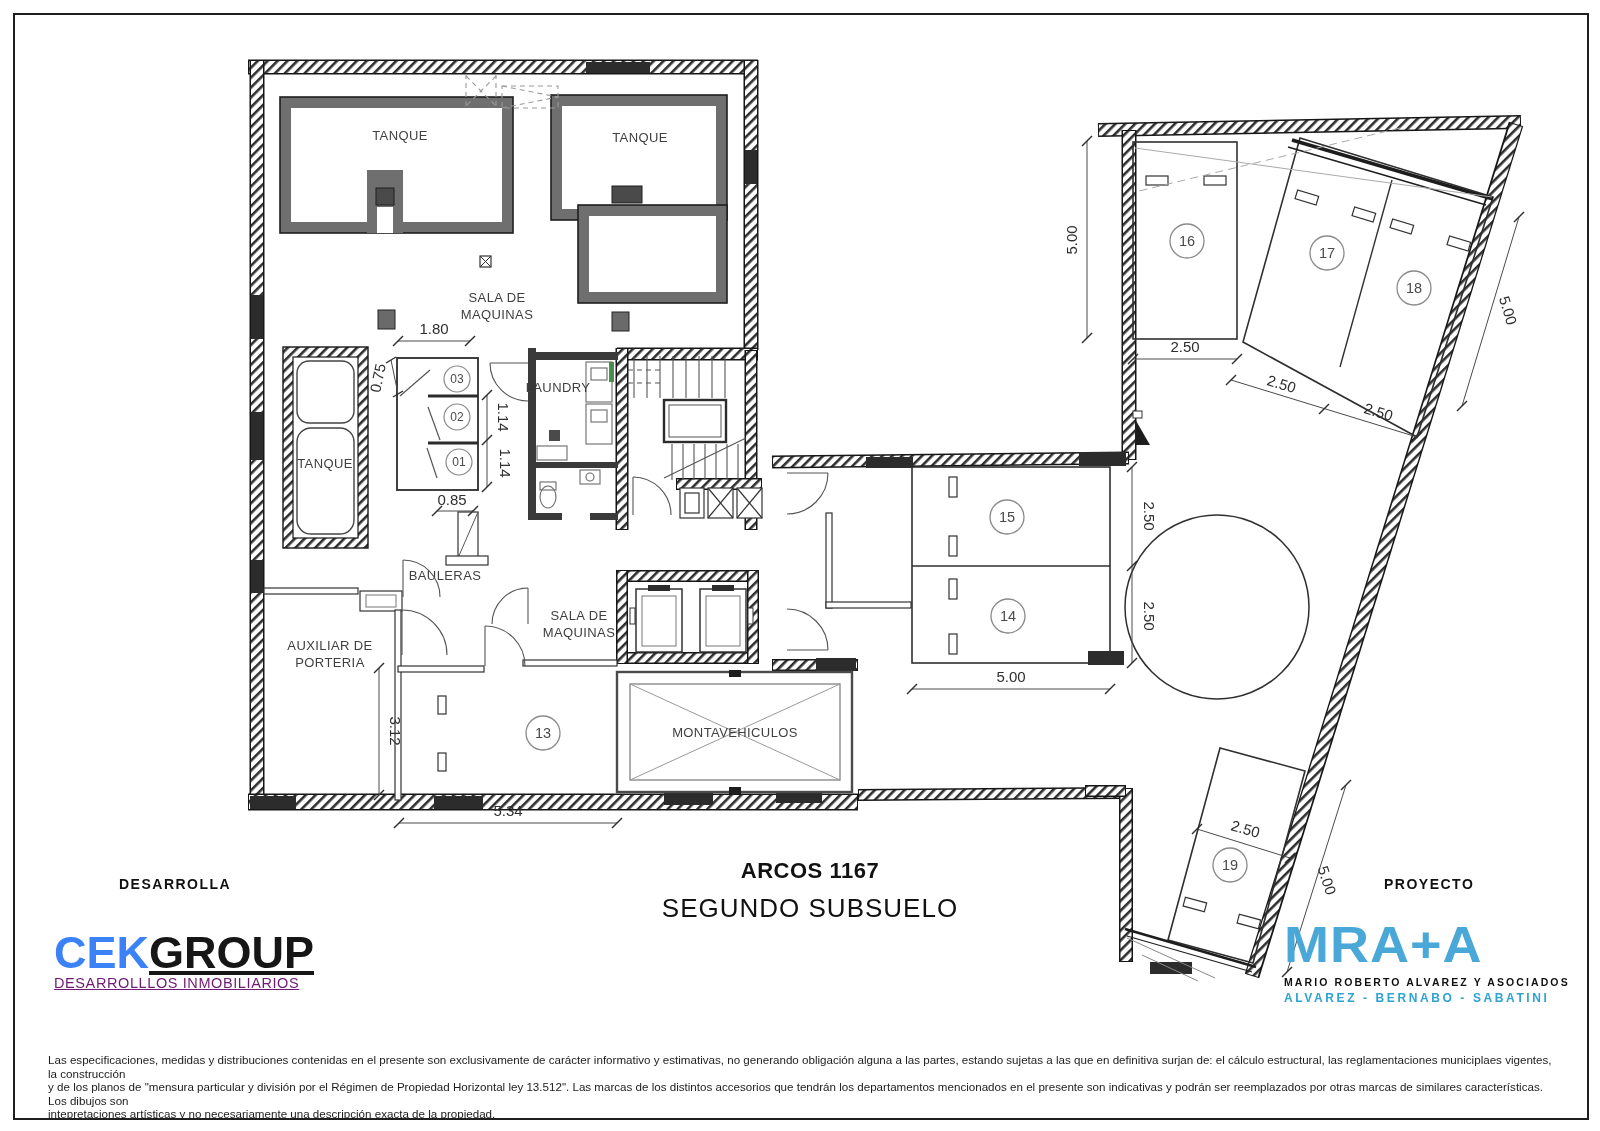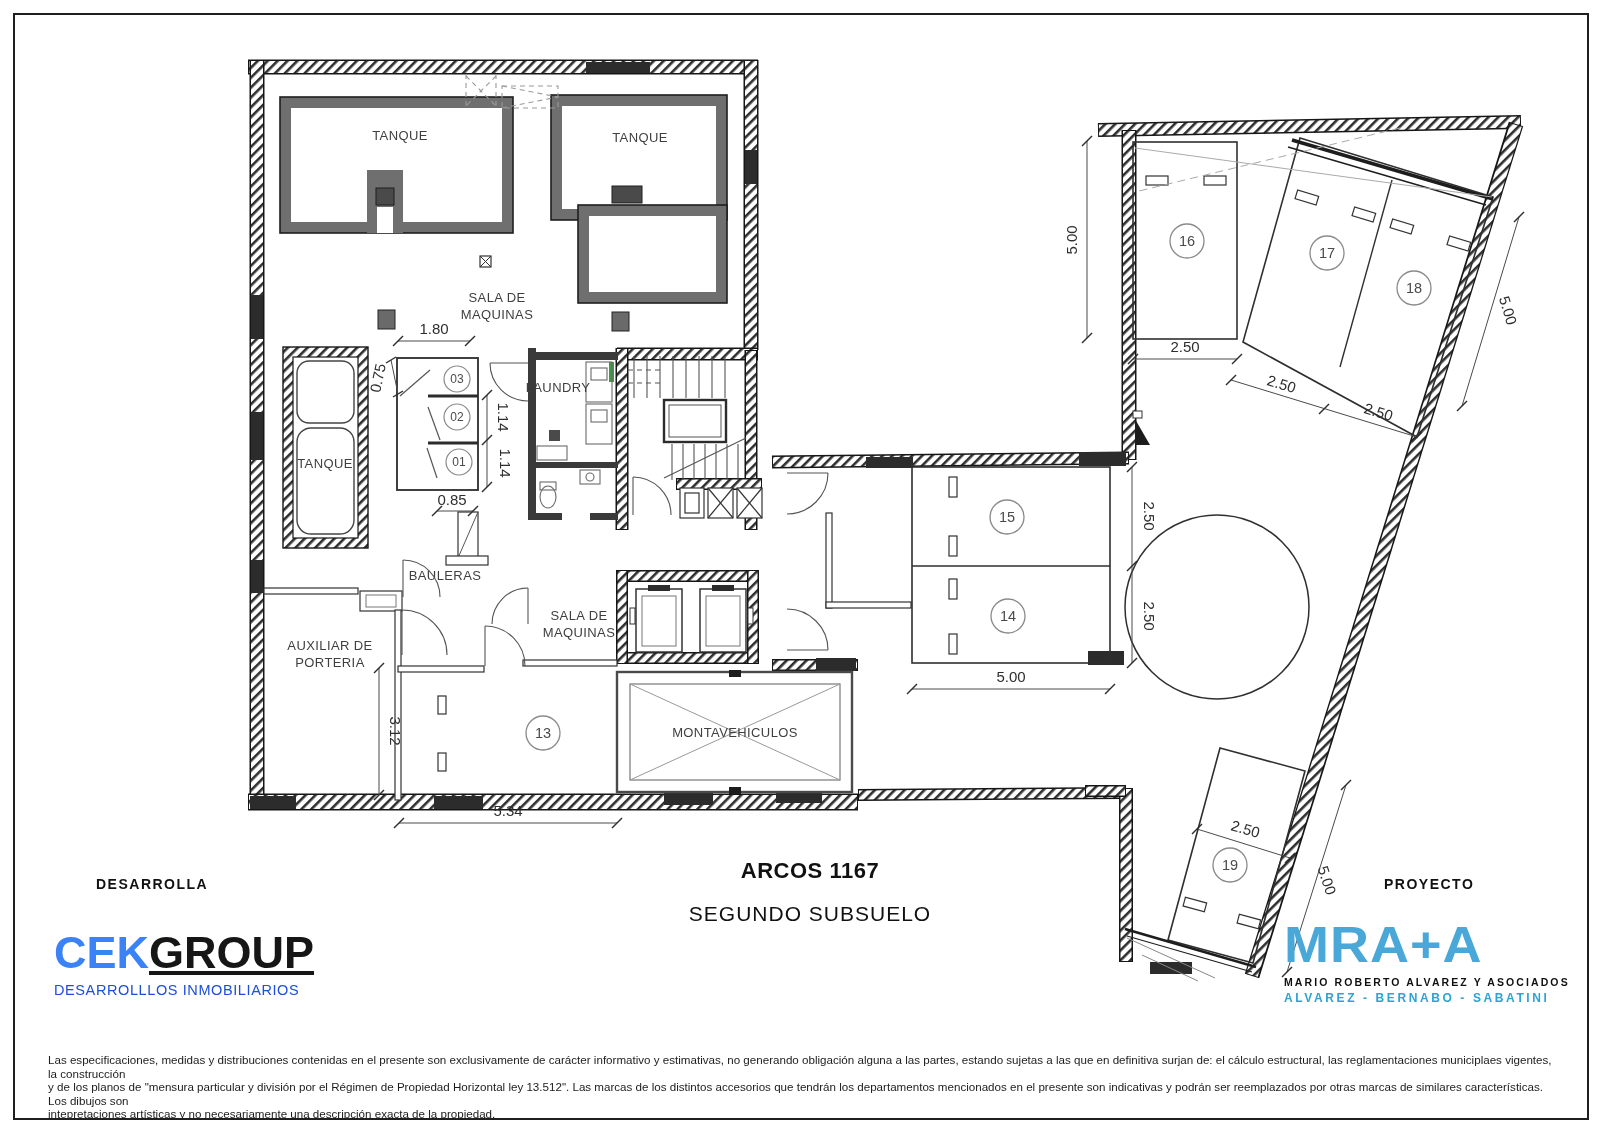--- a/index.html
+++ b/index.html
@@ -14,25 +14,25 @@
   .wall-edge{stroke:#161616;fill:none;}
   .wall-core{stroke:url(#hatch);fill:none;}
   .thin{stroke:#333;fill:#fff;stroke-width:1.2;}
   .dimline{stroke:#4a4a4a;stroke-width:1;fill:none;}
   .slash{stroke:#2e2e2e;stroke-width:1.4;}
   .door{stroke:#555;stroke-width:1.1;fill:none;}
   .fix{stroke:#6a6a6a;stroke-width:1.1;fill:none;}
   .heading{position:absolute;font-size:14px;font-weight:700;letter-spacing:1.5px;color:#111;}
   #title-block{position:absolute;left:660px;top:858px;width:300px;text-align:center;color:#111;}
   #title-line1{font-size:22px;font-weight:800;letter-spacing:.5px;}
-  #title-line2{font-size:21px;font-weight:400;letter-spacing:1px;margin-top:18px;}
+  #title-line2{font-size:26px;font-weight:400;letter-spacing:1px;margin-top:9px;}
   #dev-logo{position:absolute;left:54px;top:930px;}
   #dev-logo .big{font-size:45px;font-weight:600;letter-spacing:0;line-height:1;}
   #dev-logo .big .p2{color:#161616;text-decoration:underline;}
-  #dev-logo .tagline{font-size:14.5px;color:#1d4ed8;letter-spacing:.6px;margin-top:7px;font-weight:500;}
+  #dev-logo .tagline{font-size:14.5px;color:#701a75;letter-spacing:.6px;margin-top:0;font-weight:500;text-decoration:underline;}
   #arch-logo{position:absolute;left:1284px;top:918px;width:274px;text-align:left;}
   #arch-logo .big{font-size:54px;font-weight:800;letter-spacing:1px;line-height:1;transform:scaleY(.92);}
   #arch-logo .sub1{font-size:10.5px;font-weight:700;letter-spacing:2.1px;color:#101010;margin-top:4px;white-space:nowrap;}
   #arch-logo .sub2{font-size:12px;font-weight:700;letter-spacing:2.6px;margin-top:3px;white-space:nowrap;}
   #disclaimer{position:absolute;left:48px;top:1053px;width:1505px;font-size:11.6px;line-height:13.6px;color:#1c1c1c;}
 </style>
 </head>
 <body>
 
 <div id="sheet-border"></div>
@@ -439,21 +439,21 @@
       <line class="slash" x1="1285" y1="863" x2="1295" y2="853"></line>
     <text class="dim" x="1244" y="834" transform="rotate(16 1244 834)">2.50</text>
 
     <line class="dimline" x1="1346" y1="785" x2="1287" y2="972"></line>
     <line class="slash" x1="1341" y1="790" x2="1351" y2="780"></line>
       <line class="slash" x1="1282" y1="977" x2="1292" y2="967"></line>
     <text class="dim" x="1322" y="882" transform="rotate(72 1322 882)">5.00</text>
   </g>
 </svg>
 
-<div class="heading" style="left:96px;top:876px;">DESARROLLA</div>
+<div class="heading" style="left:119px;top:876px;">DESARROLLA</div>
 <div class="heading" style="left:1384px;top:876px;">PROYECTO</div>
 
 <div id="title-block">
   <div id="title-line1">ARCOS 1167</div>
   <div id="title-line2">SEGUNDO SUBSUELO</div>
 </div>
 
 <div id="dev-logo">
   <div class="big">
     <span class="p1" style="color:#3b82f6">CEK</span><span class="p2">GROUP</span>

